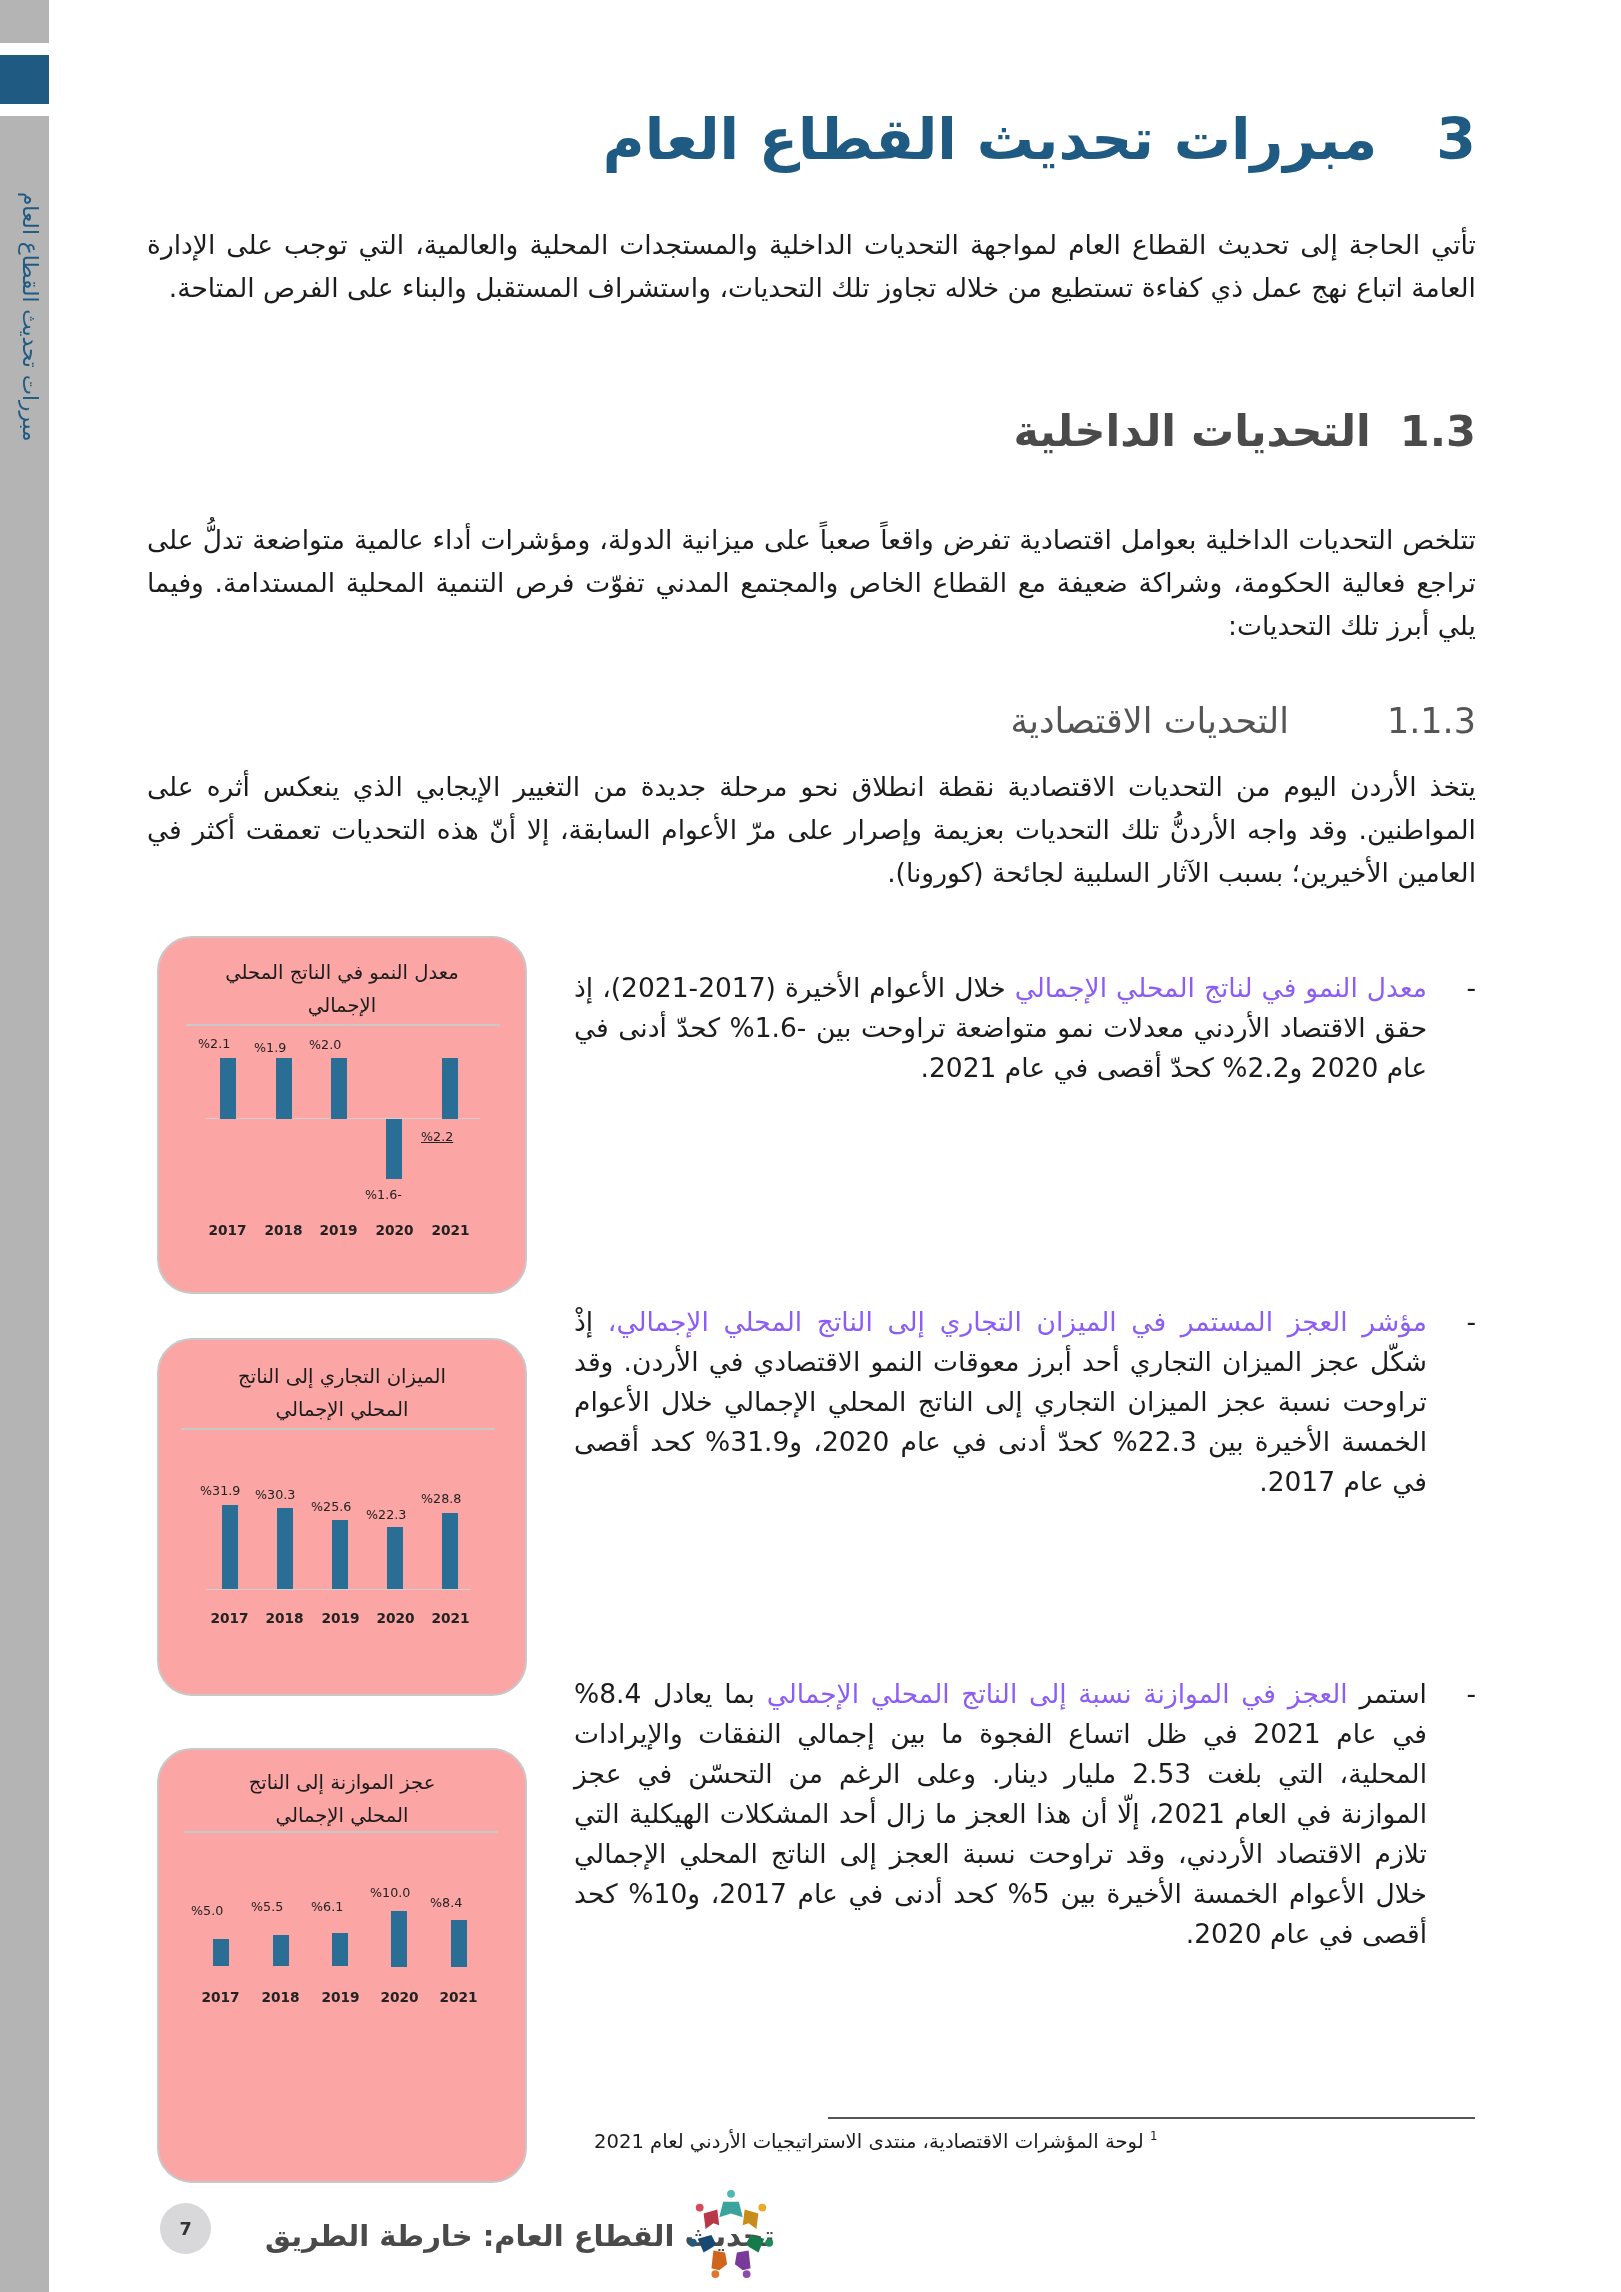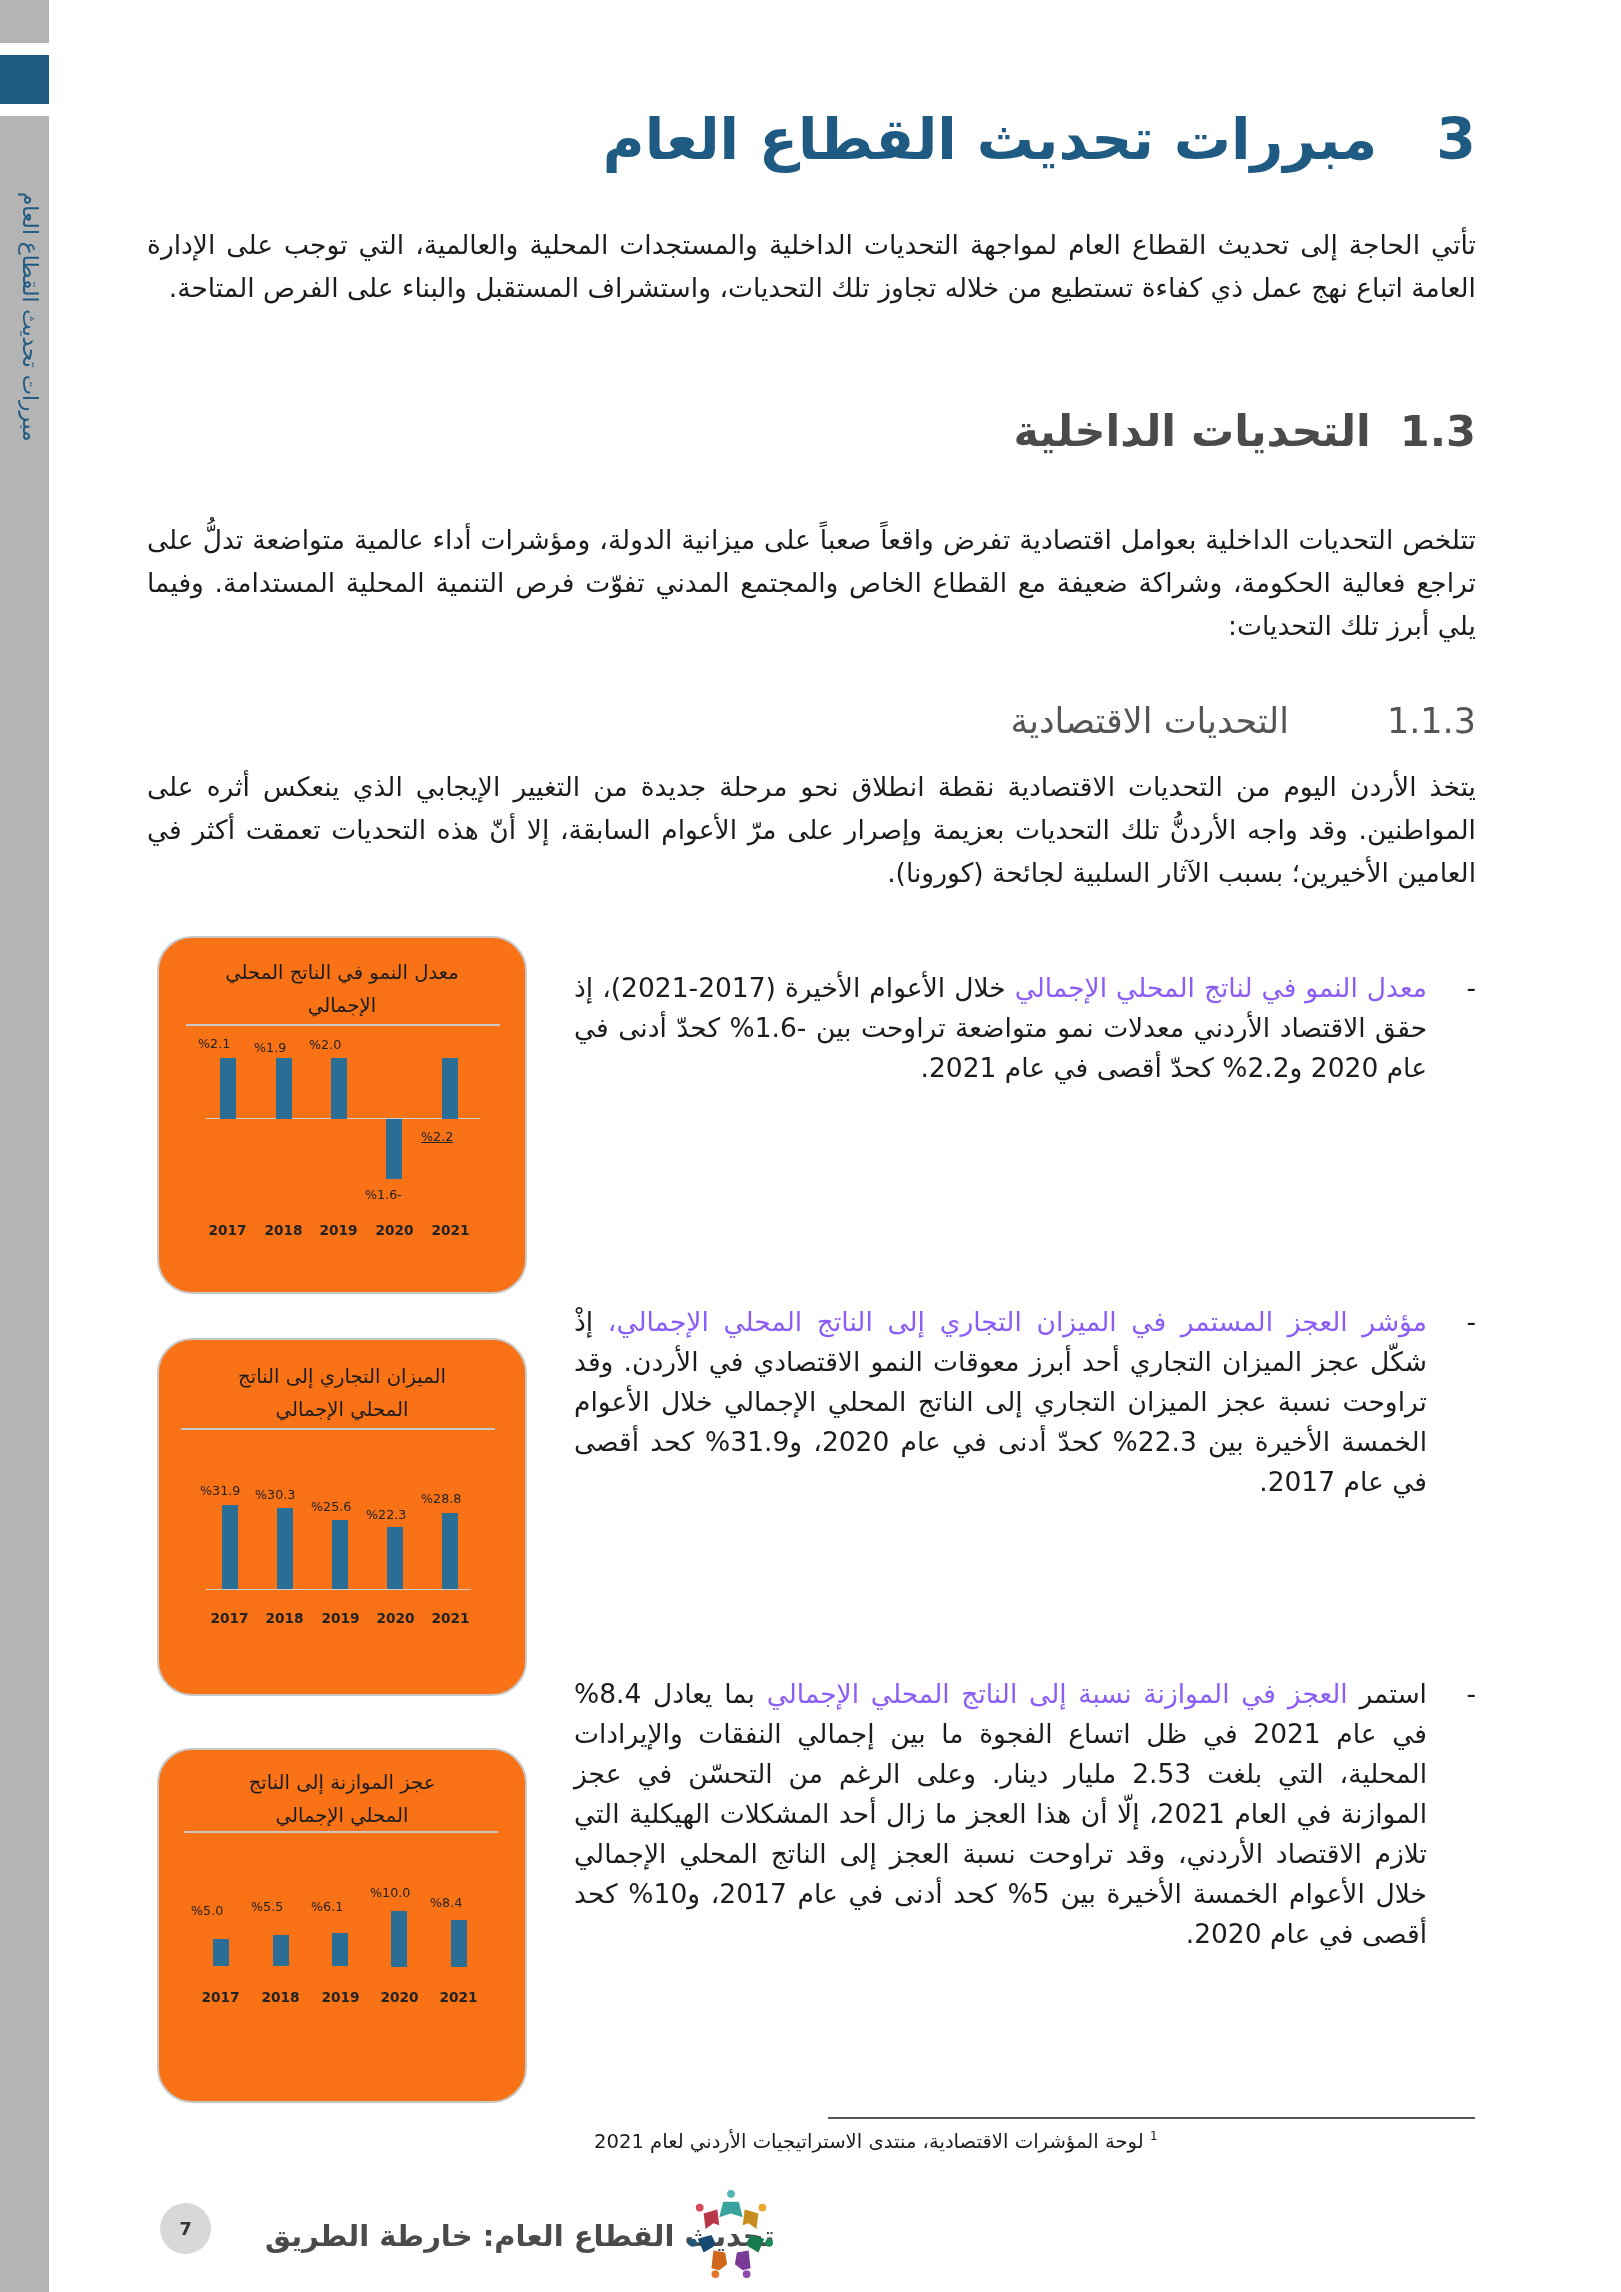--- a/index.html
+++ b/index.html
@@ -31,21 +31,21 @@
   .h3 { position: absolute; right: 145px; top: 701px; width: 882px; font-size: 35px; color: #555555; display: flex; flex-direction: row-reverse; gap: 98px; align-items: center; }
   .p3 { position: absolute; right: 145px; top: 765px; width: 1329px; font-size: 26.5px; line-height: 43px; }
 
   .bullet { position: absolute; width: 902px; right: 145px; font-size: 26.5px; line-height: 40px; display: flex; flex-direction: row-reverse; }
   .bullet .dash { width: 49px; flex: 0 0 49px; text-align: right; }
   .bullet .btext { width: 853px; padding-right: 0; }
   .hl { color: #8b5cf6; }
 
   .chart-card {
     position: absolute; left: 157px; width: 370px;
-    border: 2px solid #c8c8c8; border-radius: 35px; background: #f97316;
+    border: 2px solid #c8c8c8; border-radius: 35px; background: #fca5a5;
   }
   .chart-title { text-align: center; direction: rtl; font-size: 19.6px; line-height: 33px; margin-top: 17.6px; }
   .chart-rule { position: absolute; height: 2px; background: #c9c9c9; }
   .bar { position: absolute; background: #2a6e96; width: 15.7px; }
   .vlabel { position: absolute; font-size: 12.7px; width: 59px; text-align: left; color: #222; }
   .xlabel { position: absolute; font-size: 13.7px; width: 49px; text-align: center; color: #222; font-weight: bold; }
   .baseline { position: absolute; height: 1px; background: #d0d0d0; }
 
   .footnote-rule { position: absolute; left: 828px; top: 2117px; width: 647px; height: 2px; background: #555; }
   .footnote { position: absolute; right: 145px; top: 2129px; width: 882px; font-size: 19.6px; }
@@ -132,21 +132,21 @@
   <div class="vlabel" style="left: 152px; top: 159px;">%25.6</div>
   <div class="vlabel" style="left: 207px; top: 167px;">%22.3</div>
   <div class="vlabel" style="left: 262px; top: 151px;">%28.8</div>
   <div class="xlabel" style="left: 46px; top: 270px;">2017</div>
   <div class="xlabel" style="left: 101px; top: 270px;">2018</div>
   <div class="xlabel" style="left: 157px; top: 270px;">2019</div>
   <div class="xlabel" style="left: 212px; top: 270px;">2020</div>
   <div class="xlabel" style="left: 267px; top: 270px;">2021</div>
 </div>
 
-<div class="chart-card" style="top: 1748px; height: 355px;">
+<div class="chart-card" style="top: 1748px; height: 435px;">
   <div class="chart-title" style="padding: 0 59px; margin-top: 15.7px;">عجز الموازنة إلى الناتج المحلي الإجمالي</div>
   <div class="chart-rule" style="left: 24.5px; width: 314px; top: 81px;"></div>
   <div class="bar" style="left: 54px; top: 189px; height: 27.4px;"></div>
   <div class="bar" style="left: 114px; top: 185px; height: 31px;"></div>
   <div class="bar" style="left: 173px; top: 183px; height: 33px;"></div>
   <div class="bar" style="left: 232px; top: 161px; height: 56px;"></div>
   <div class="bar" style="left: 292px; top: 170px; height: 47px;"></div>
   <div class="vlabel" style="left: 32px; top: 153px;">%5.0</div>
   <div class="vlabel" style="left: 92px; top: 149px;">%5.5</div>
   <div class="vlabel" style="left: 152px; top: 149px;">%6.1</div>

